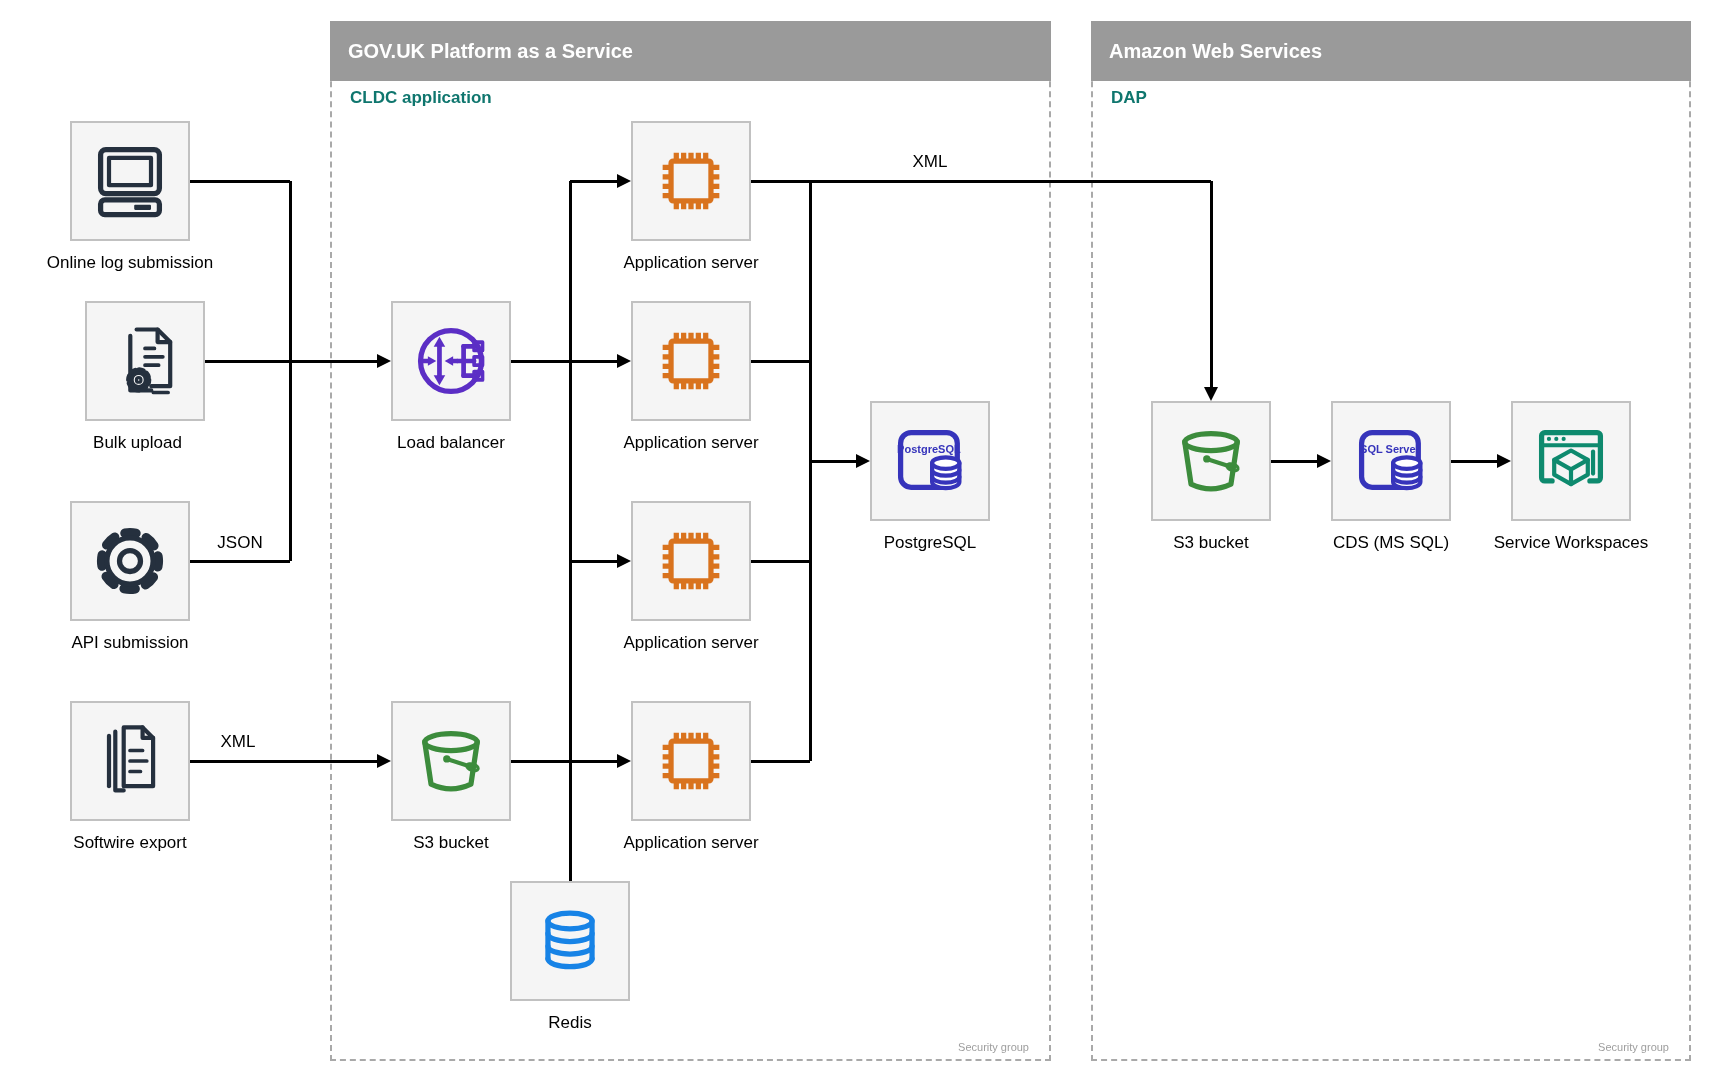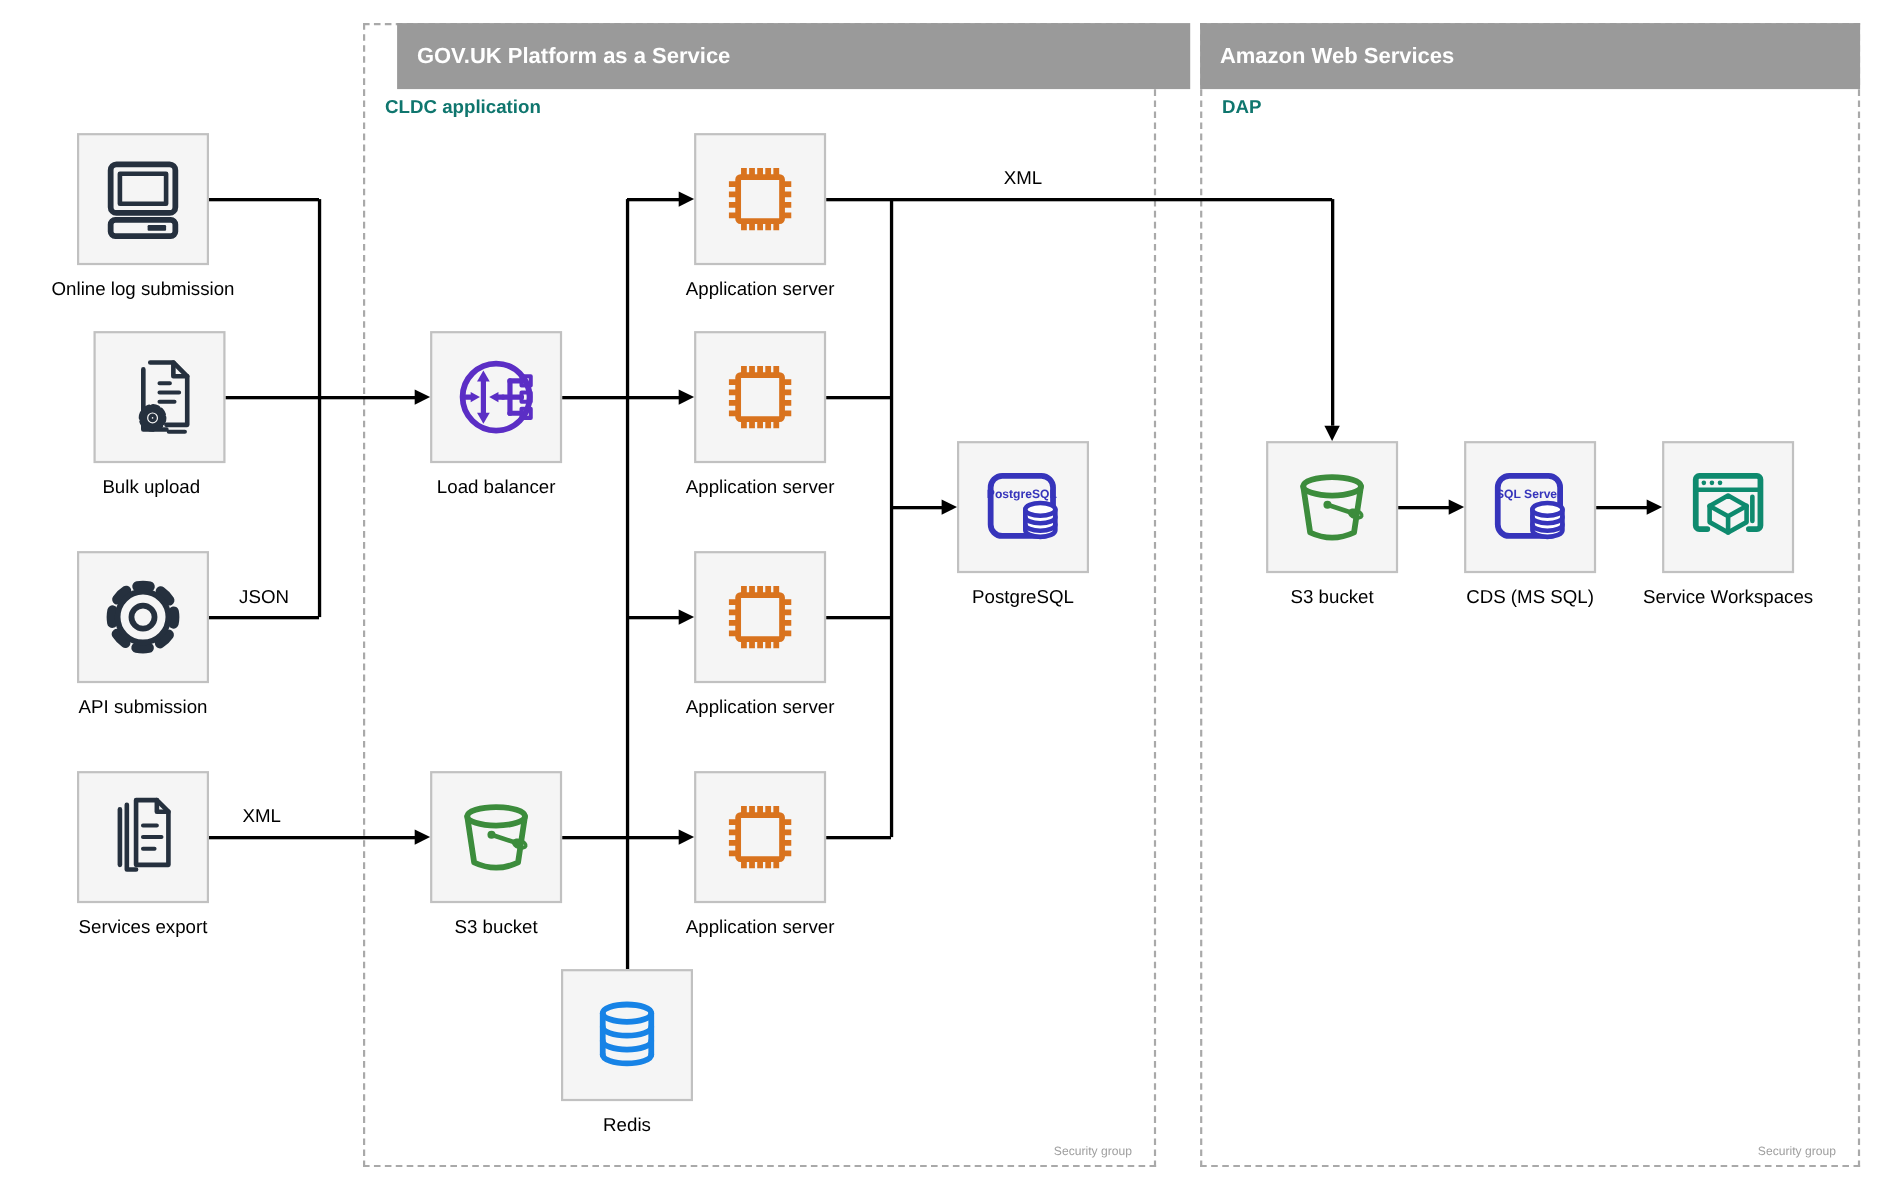--- a/index.html
+++ b/index.html
@@ -35,21 +35,21 @@
   .ic-indigo{color:var(--c-indigo,#3634bb);}
   .ic-teal{color:var(--c-teal,#0e8a6e);}
   .ic-blue{color:var(--c-redis_blue,#1783e6);}
 </style>
 </head>
 <body>
 
 <div id="page">
 
   <div class="container" style="left:330px;top:21px;width:721px;height:1040px;">
-    <div class="cheader" style="width:721px;margin-left:31px;">GOV.UK Platform as a Service</div>
+    <div class="cheader" style="width:721px;">GOV.UK Platform as a Service</div>
     <div class="sublabel">CLDC application</div>
     <div class="security">Security group</div>
   </div>
 
   <div class="container" style="left:1091px;top:21px;width:600px;height:1040px;">
     <div class="cheader" style="width:600px;">Amazon Web Services</div>
     <div class="sublabel">DAP</div>
     <div class="security">Security group</div>
   </div>
 
@@ -134,21 +134,21 @@
   <div class="node" style="left:70px;top:701px;">
     <div class="nodebox">
       <svg class="icon ic-navy" width="84" height="84" viewBox="0 0 80 80" fill="none" stroke="currentColor" stroke-linecap="round" stroke-linejoin="round">
         <path d="M20,16 v48" stroke-width="4"></path>
         <path d="M26,12 v56 h8" stroke-width="4"></path>
         <path d="M34,8 h18 l10,10 v46 h-28 z" stroke-width="4"></path>
         <path d="M52,8 v10 h10" stroke-width="4"></path>
         <path d="M40,30 h12 M40,40 h16 M40,50 h10" stroke-width="3.5"></path>
       </svg>
     </div>
-    <div class="nodelabel">Services export</div>
+    <div class="nodelabel">Softwire export</div>
   </div>
 
   <div class="node" style="left:391px;top:301px;">
     <div class="nodebox">
       <svg class="icon ic-purple" width="84" height="84" viewBox="0 0 80 80" fill="none" stroke="currentColor" stroke-linecap="round" stroke-linejoin="round">
         <circle cx="40" cy="40" r="29" stroke-width="5"></circle>
         <path d="M29,26 V54" stroke-width="4.5"></path>
         <path d="M29,17 l-5.5,9.5 h11 z" fill="currentColor" stroke="none"></path>
         <path d="M29,63 l-5.5,-9.5 h11 z" fill="currentColor" stroke="none"></path>
         <path d="M13,40 h6" stroke-width="4.5"></path>

